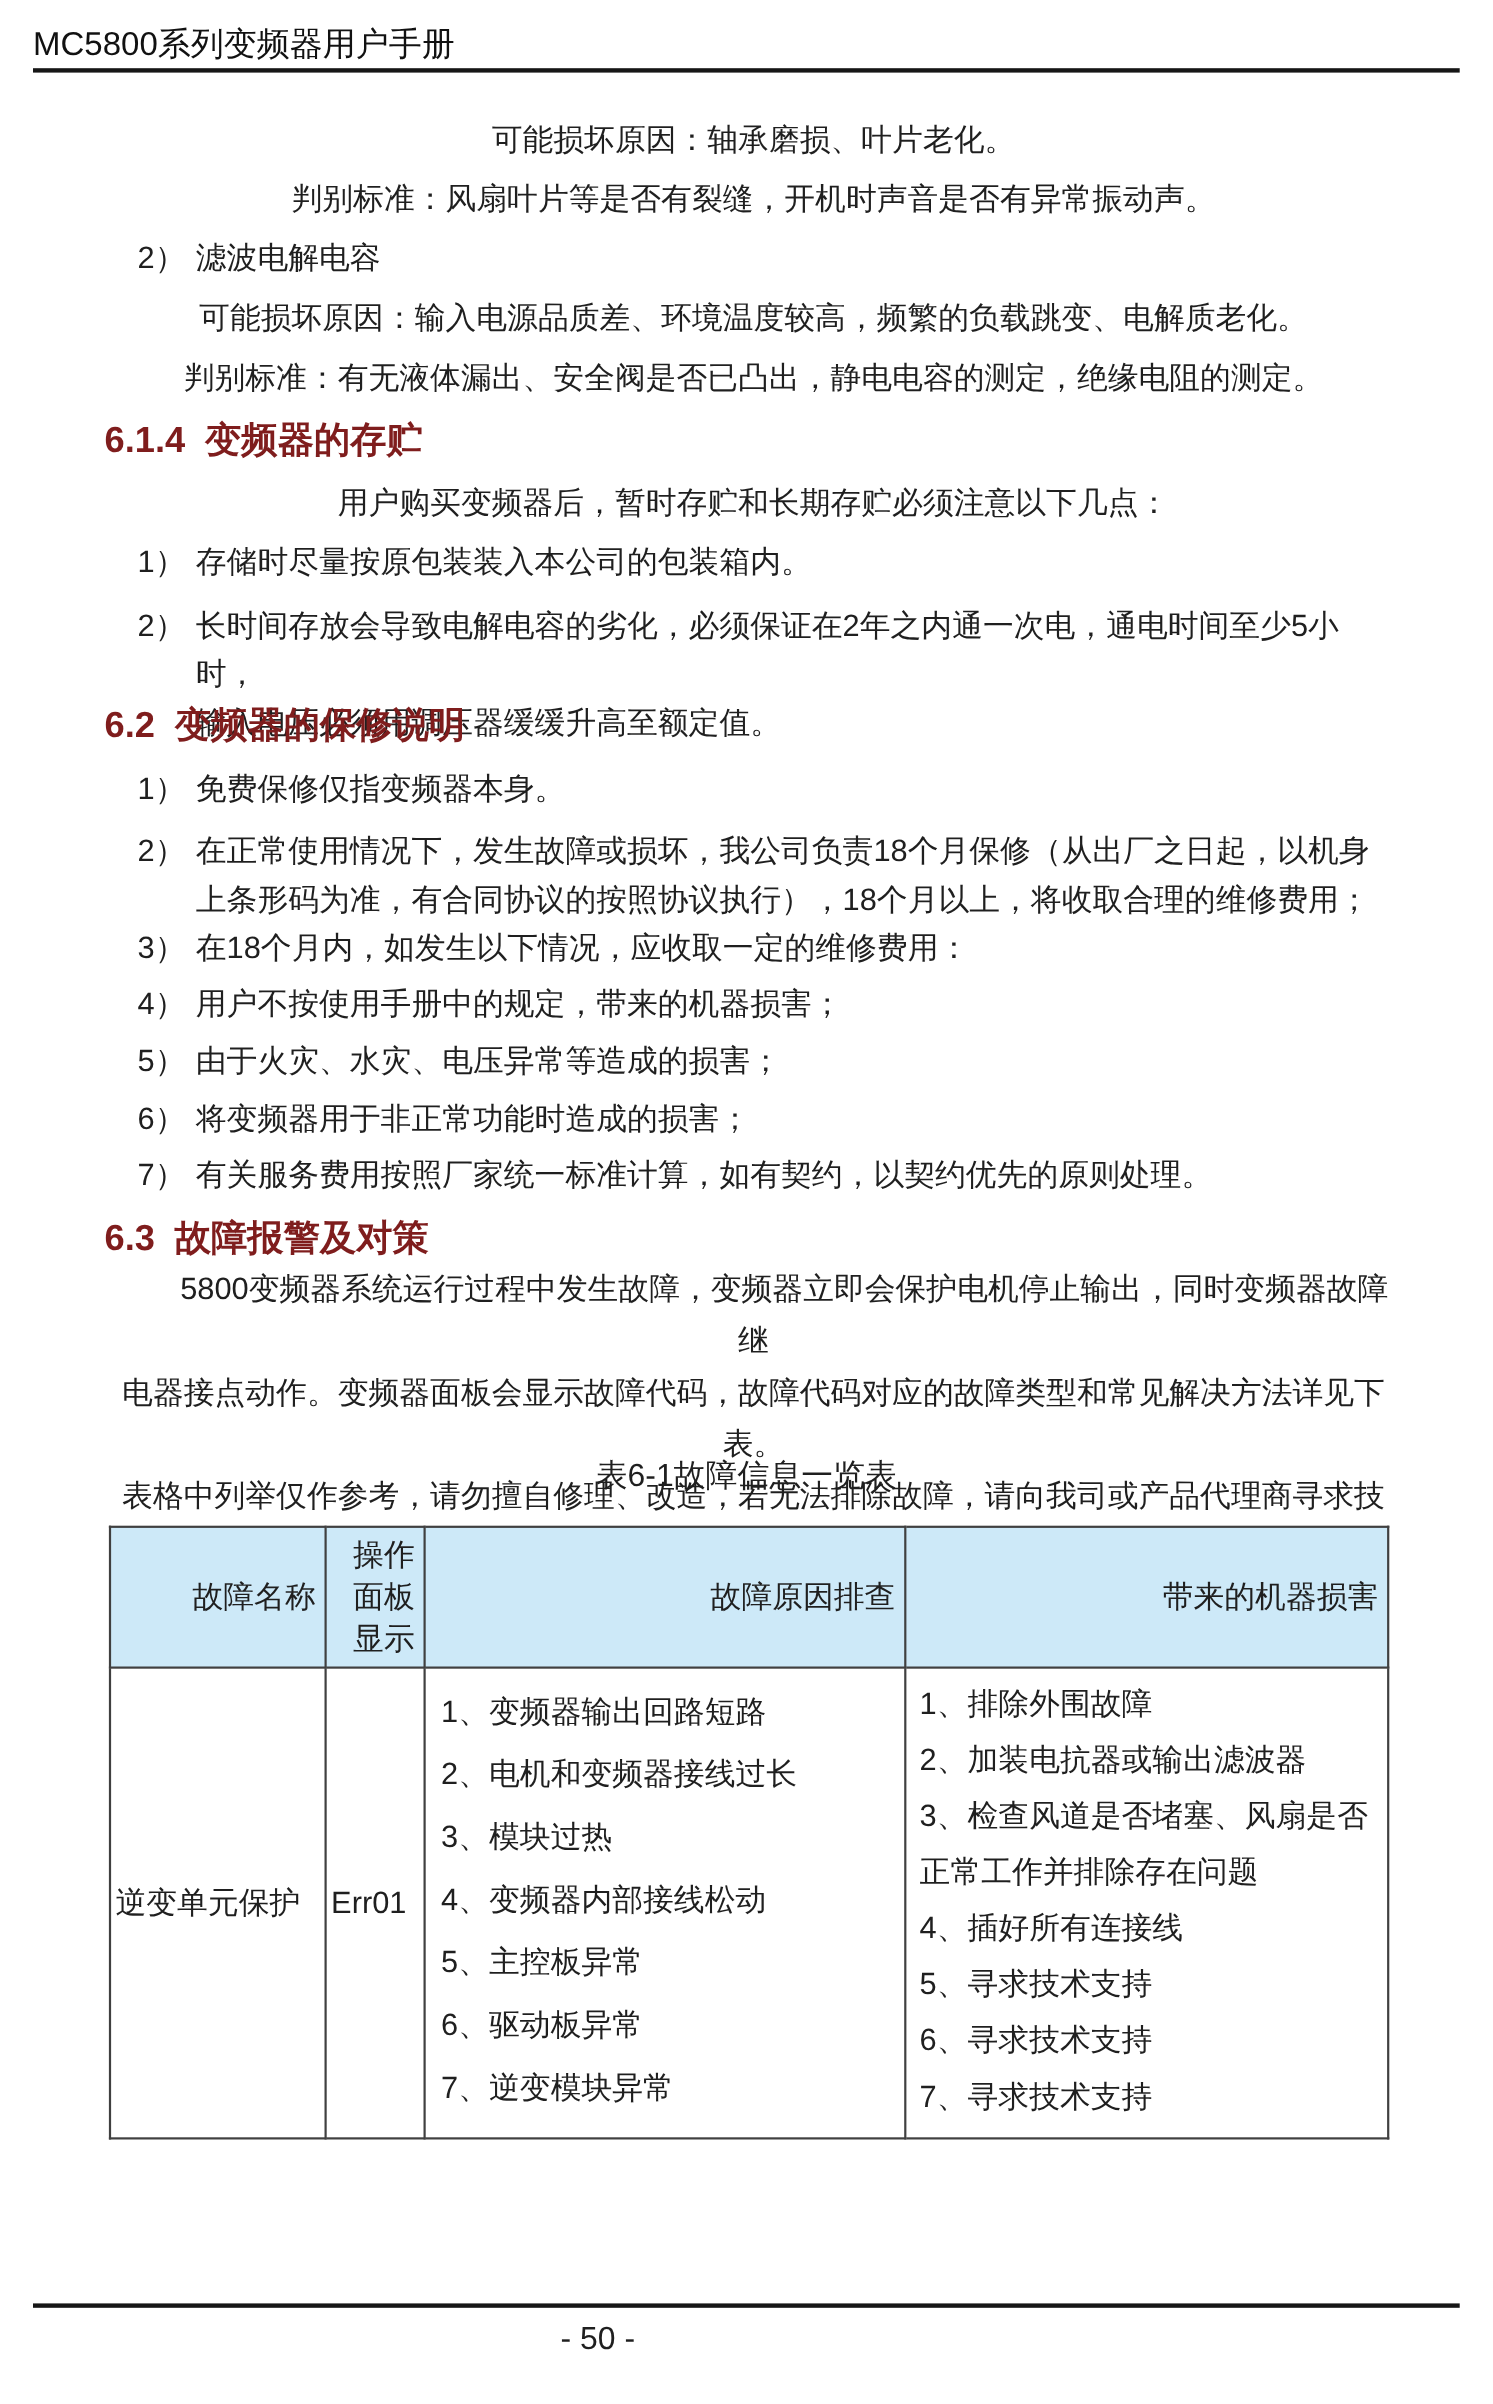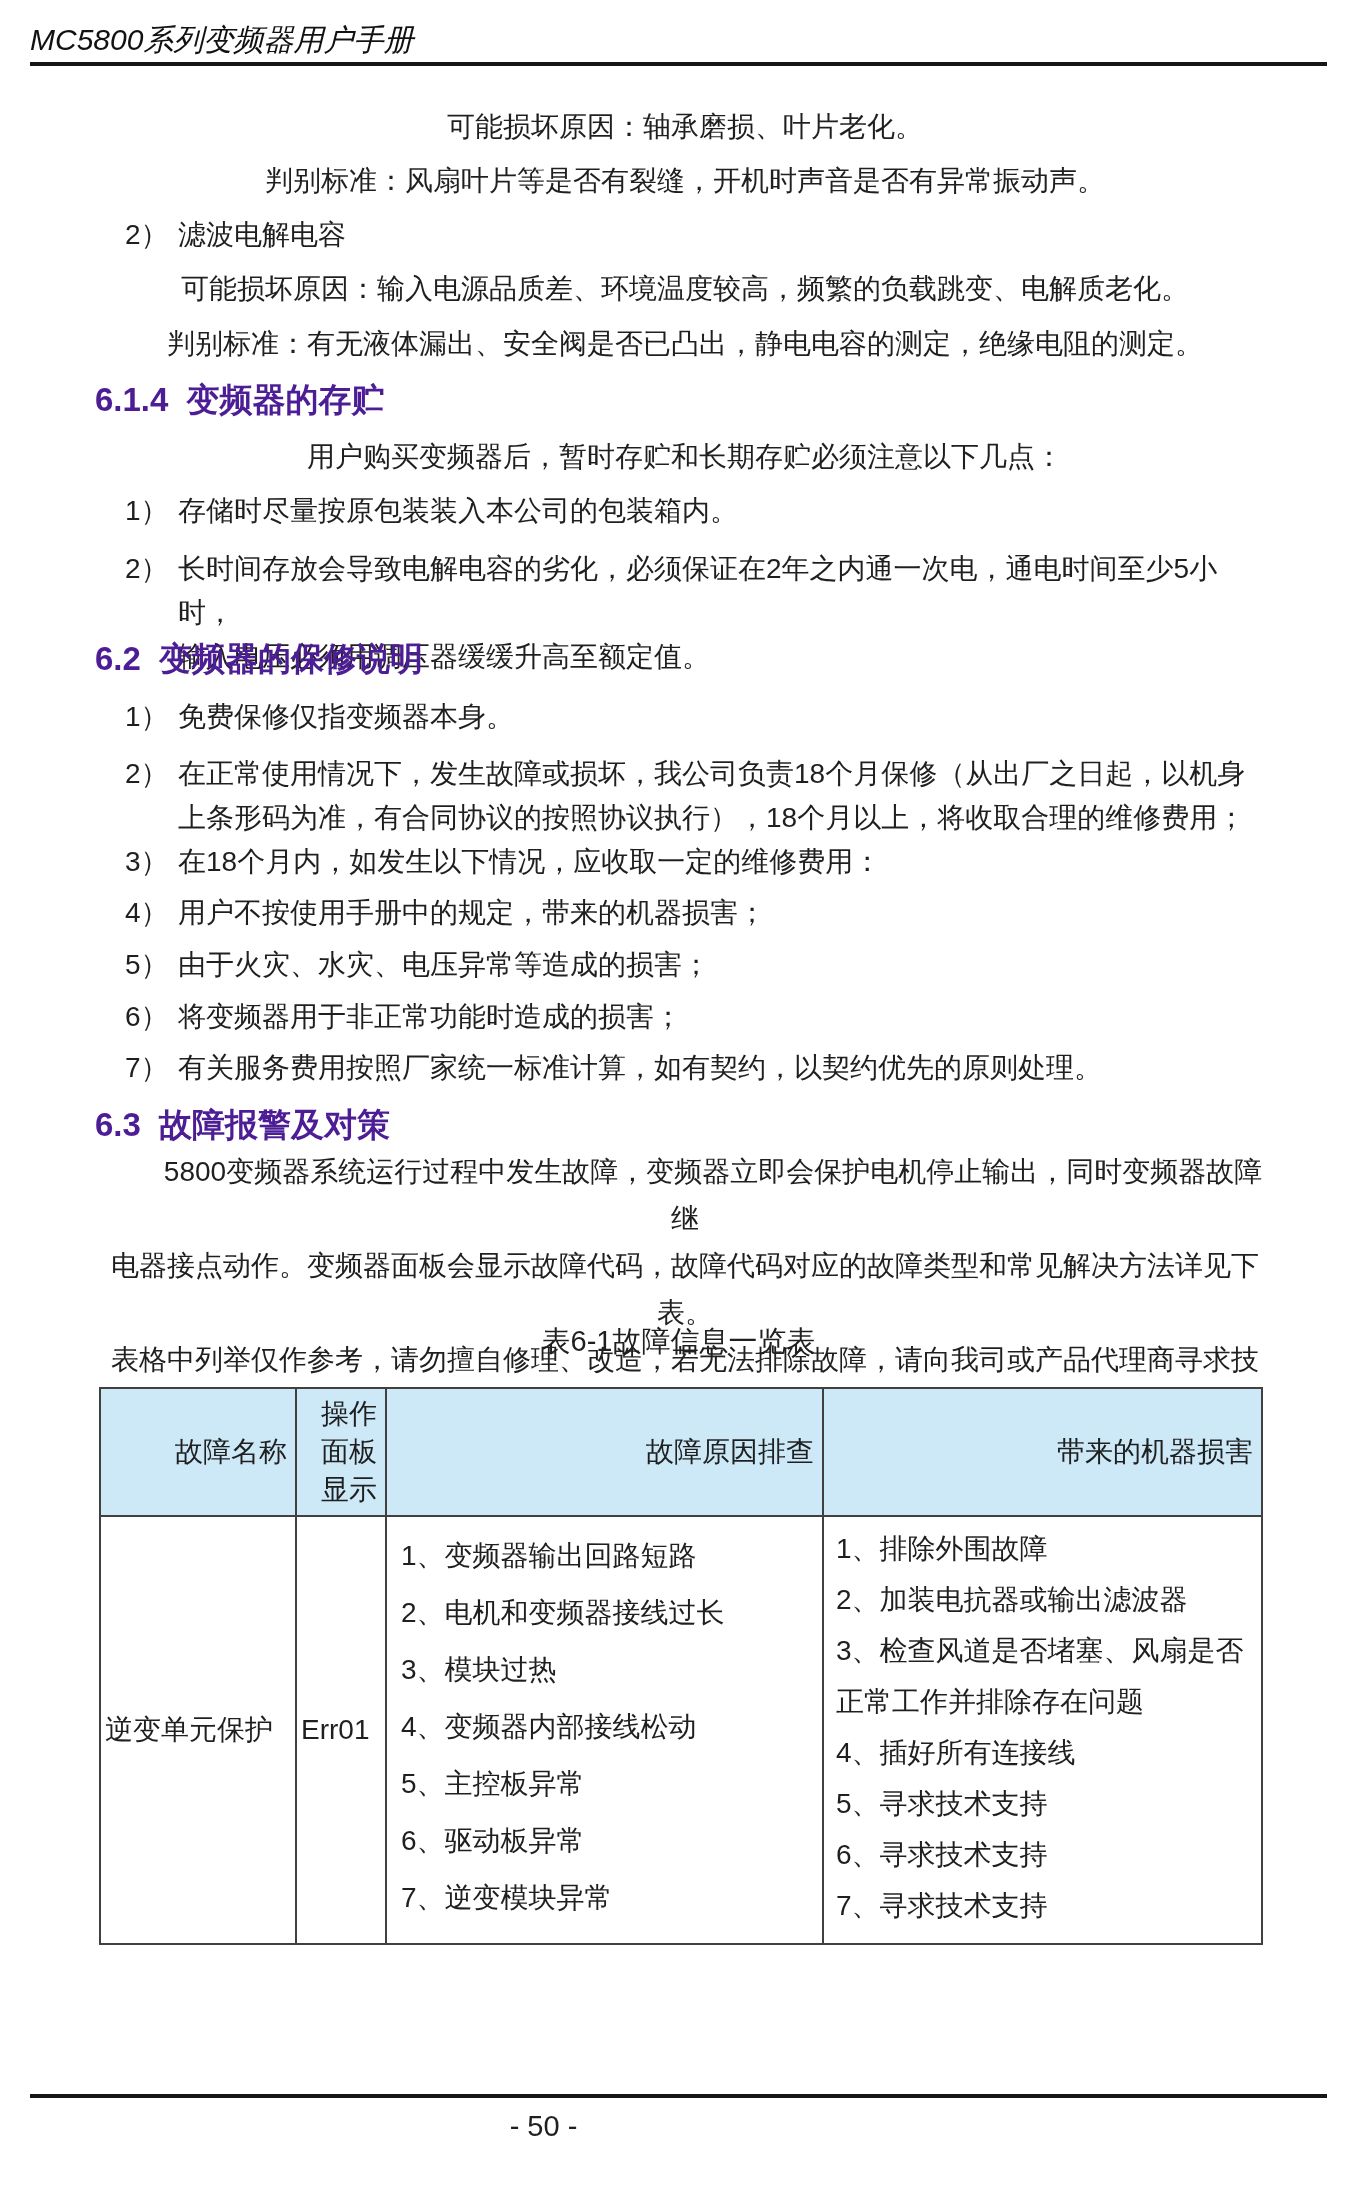--- a/index.html
+++ b/index.html
@@ -1,32 +1,32 @@
 <!DOCTYPE html>
 <html><head>
 <meta charset="utf-8">
 <style>
   html,body{margin:0;padding:0;background:#ffffff;}
   .page{
     position:relative;width:1357px;height:2185px;background:#ffffff;
     font-family:"Liberation Sans","DejaVu Sans",sans-serif;color:#1f1f1f;overflow:hidden;
   }
   .abs{position:absolute;}
-  .doc-header-title{left:30px;top:20px;font-size:30px;color:#111;font-style:italic;}
+  .doc-header-title{left:30px;top:20px;font-size:30px;color:#111;}
   .rule{left:30px;width:1297px;height:4px;background:#161616;}
   .rule-top{top:62px;}
   .rule-bottom{top:2094px;}
   .para{left:95px;width:1180px;font-size:28px;line-height:34px;text-align:center;}
   .para.indent{text-indent:2em;white-space:pre-wrap;}
   .p63{line-height:47px;}
   .li{left:125px;width:1137px;display:flex;align-items:flex-start;font-size:28px;line-height:34px;}
   .li.multi{line-height:44px;}
   .li-marker{flex:0 0 53px;}
   .li-text{flex:1;white-space:pre-wrap;}
-  .heading{left:95px;font-size:33px;font-weight:bold;color:#4c1d95;}
+  .heading{left:95px;font-size:33px;font-weight:bold;color:#7f1d1d;}
   .heading .h-num{margin-right:18px;}
   .caption{left:0;width:1357px;text-align:center;font-size:29px;}
   table.fault{
     position:absolute;left:99px;top:1387px;border-collapse:collapse;table-layout:fixed;
     width:1162px;font-size:28px;
   }
   table.fault td,table.fault th{border:2px solid #404040;font-weight:normal;}
   table.fault th{background:#cde9f8;text-align:right;vertical-align:middle;padding:6px 8px;line-height:38px;}
   table.fault .col-name{width:196px;}
   table.fault .col-panel{width:90px;}

